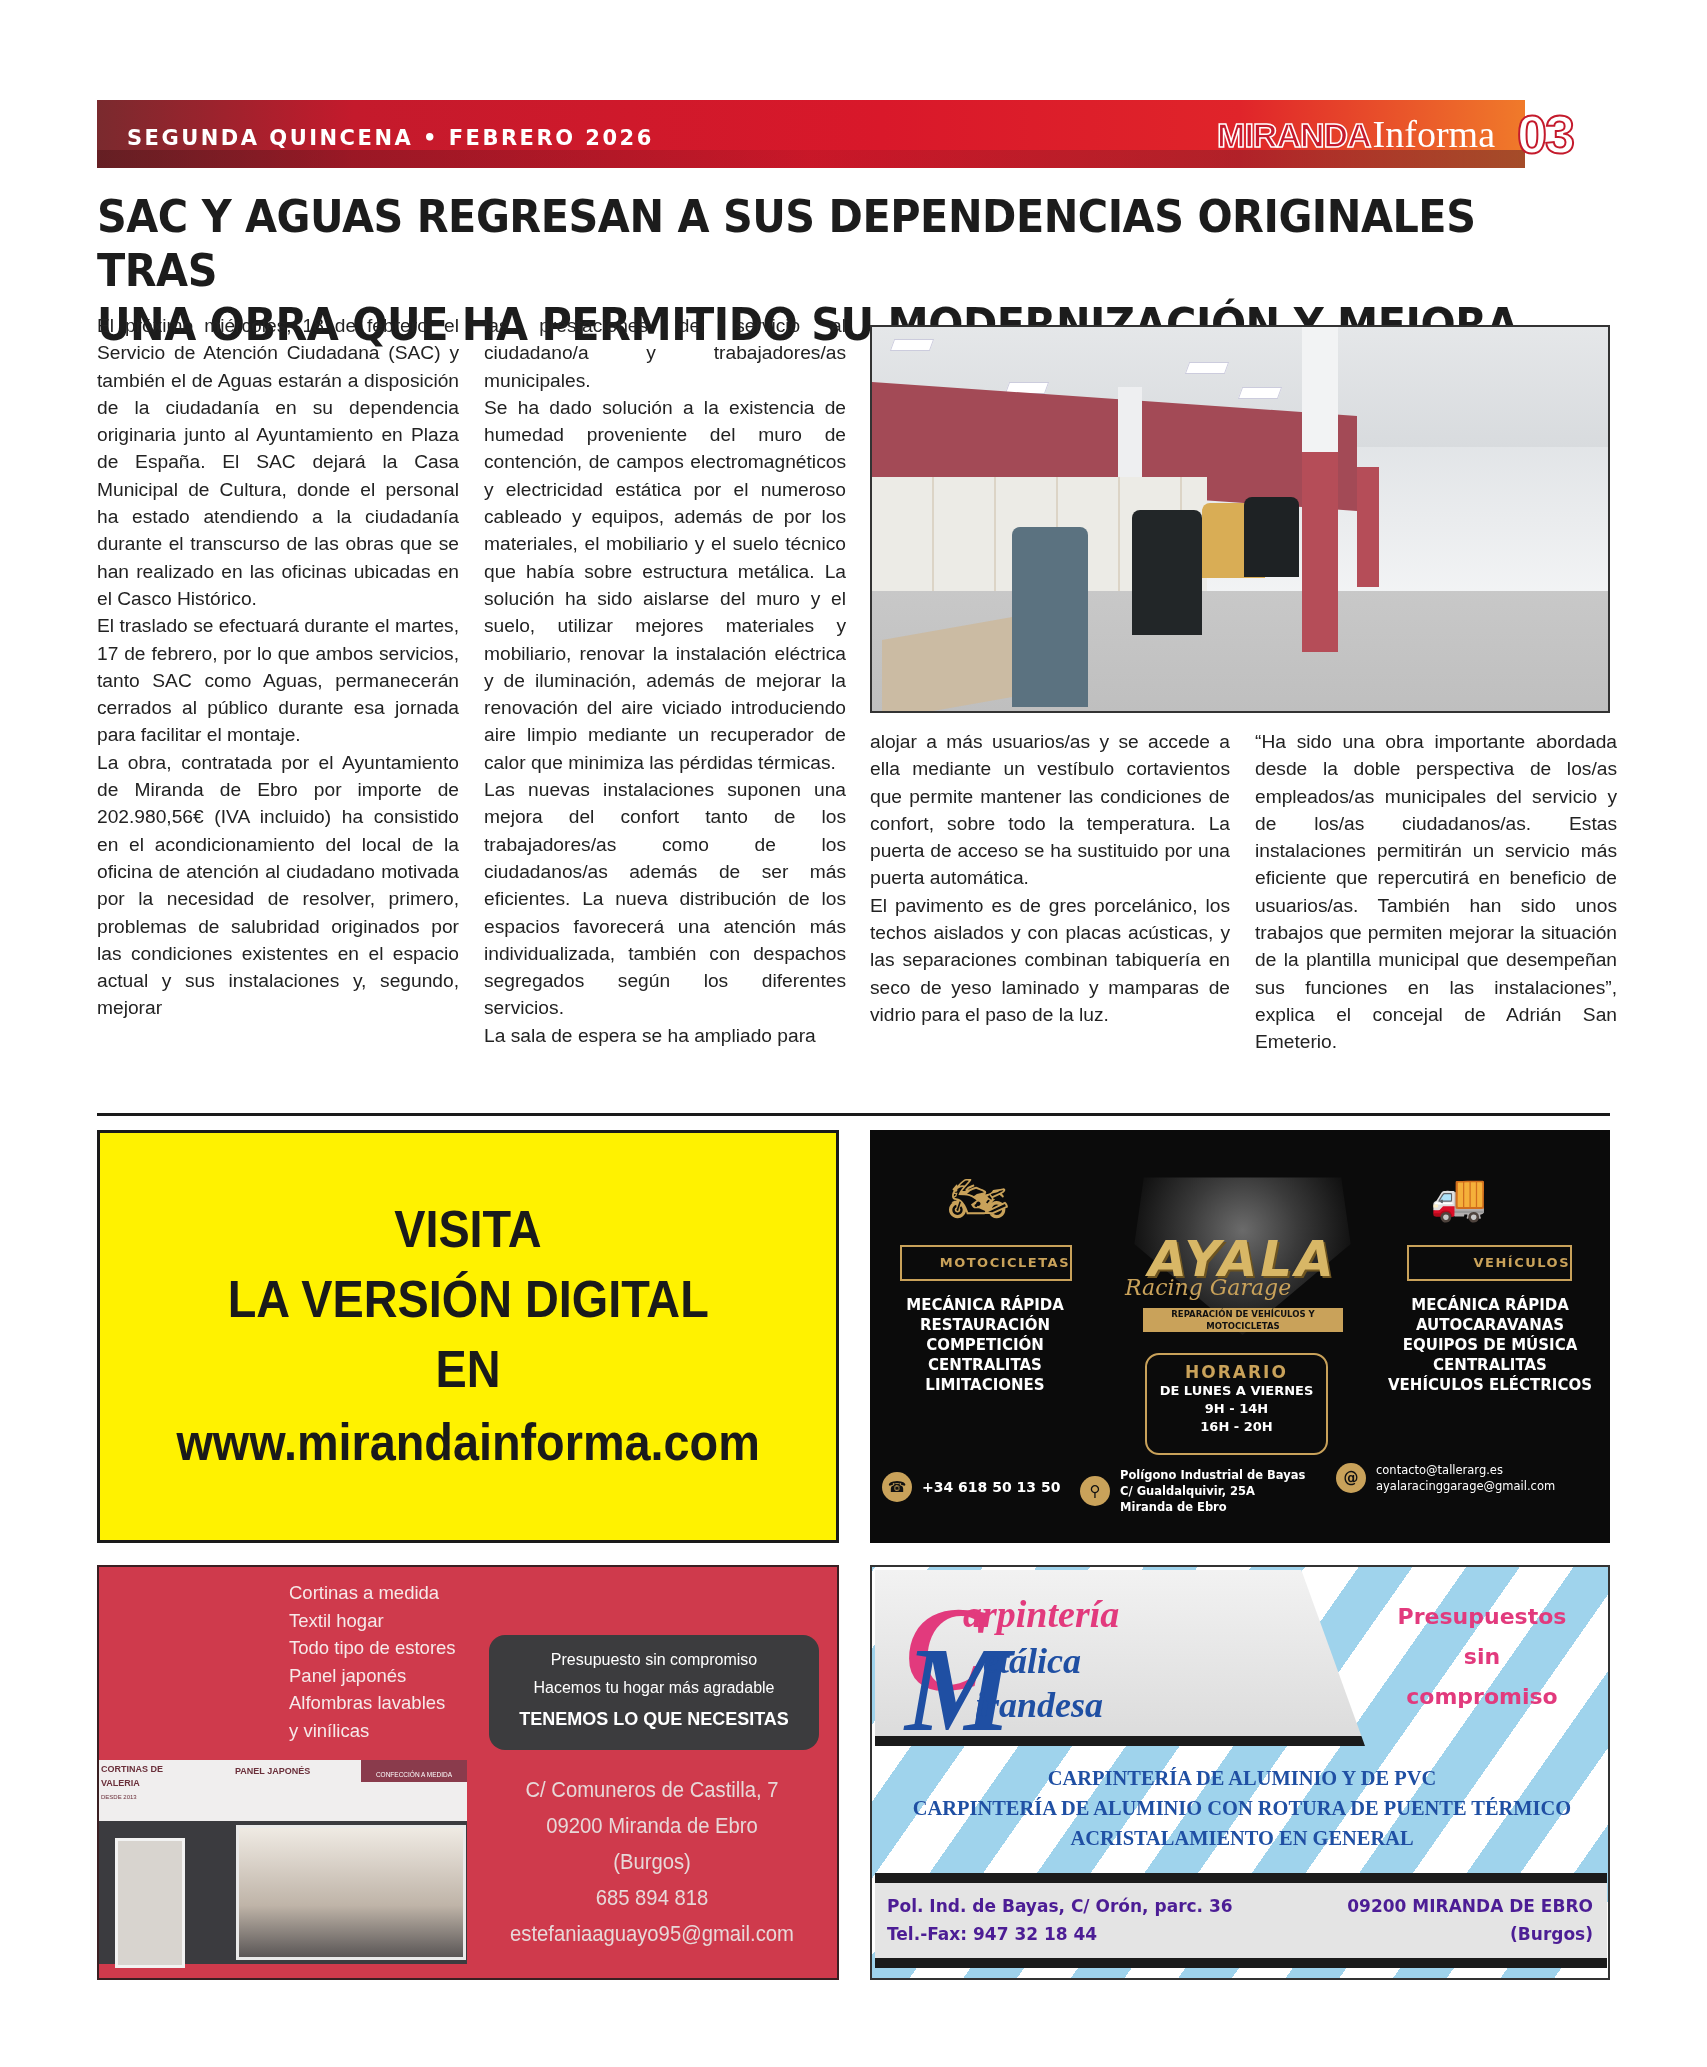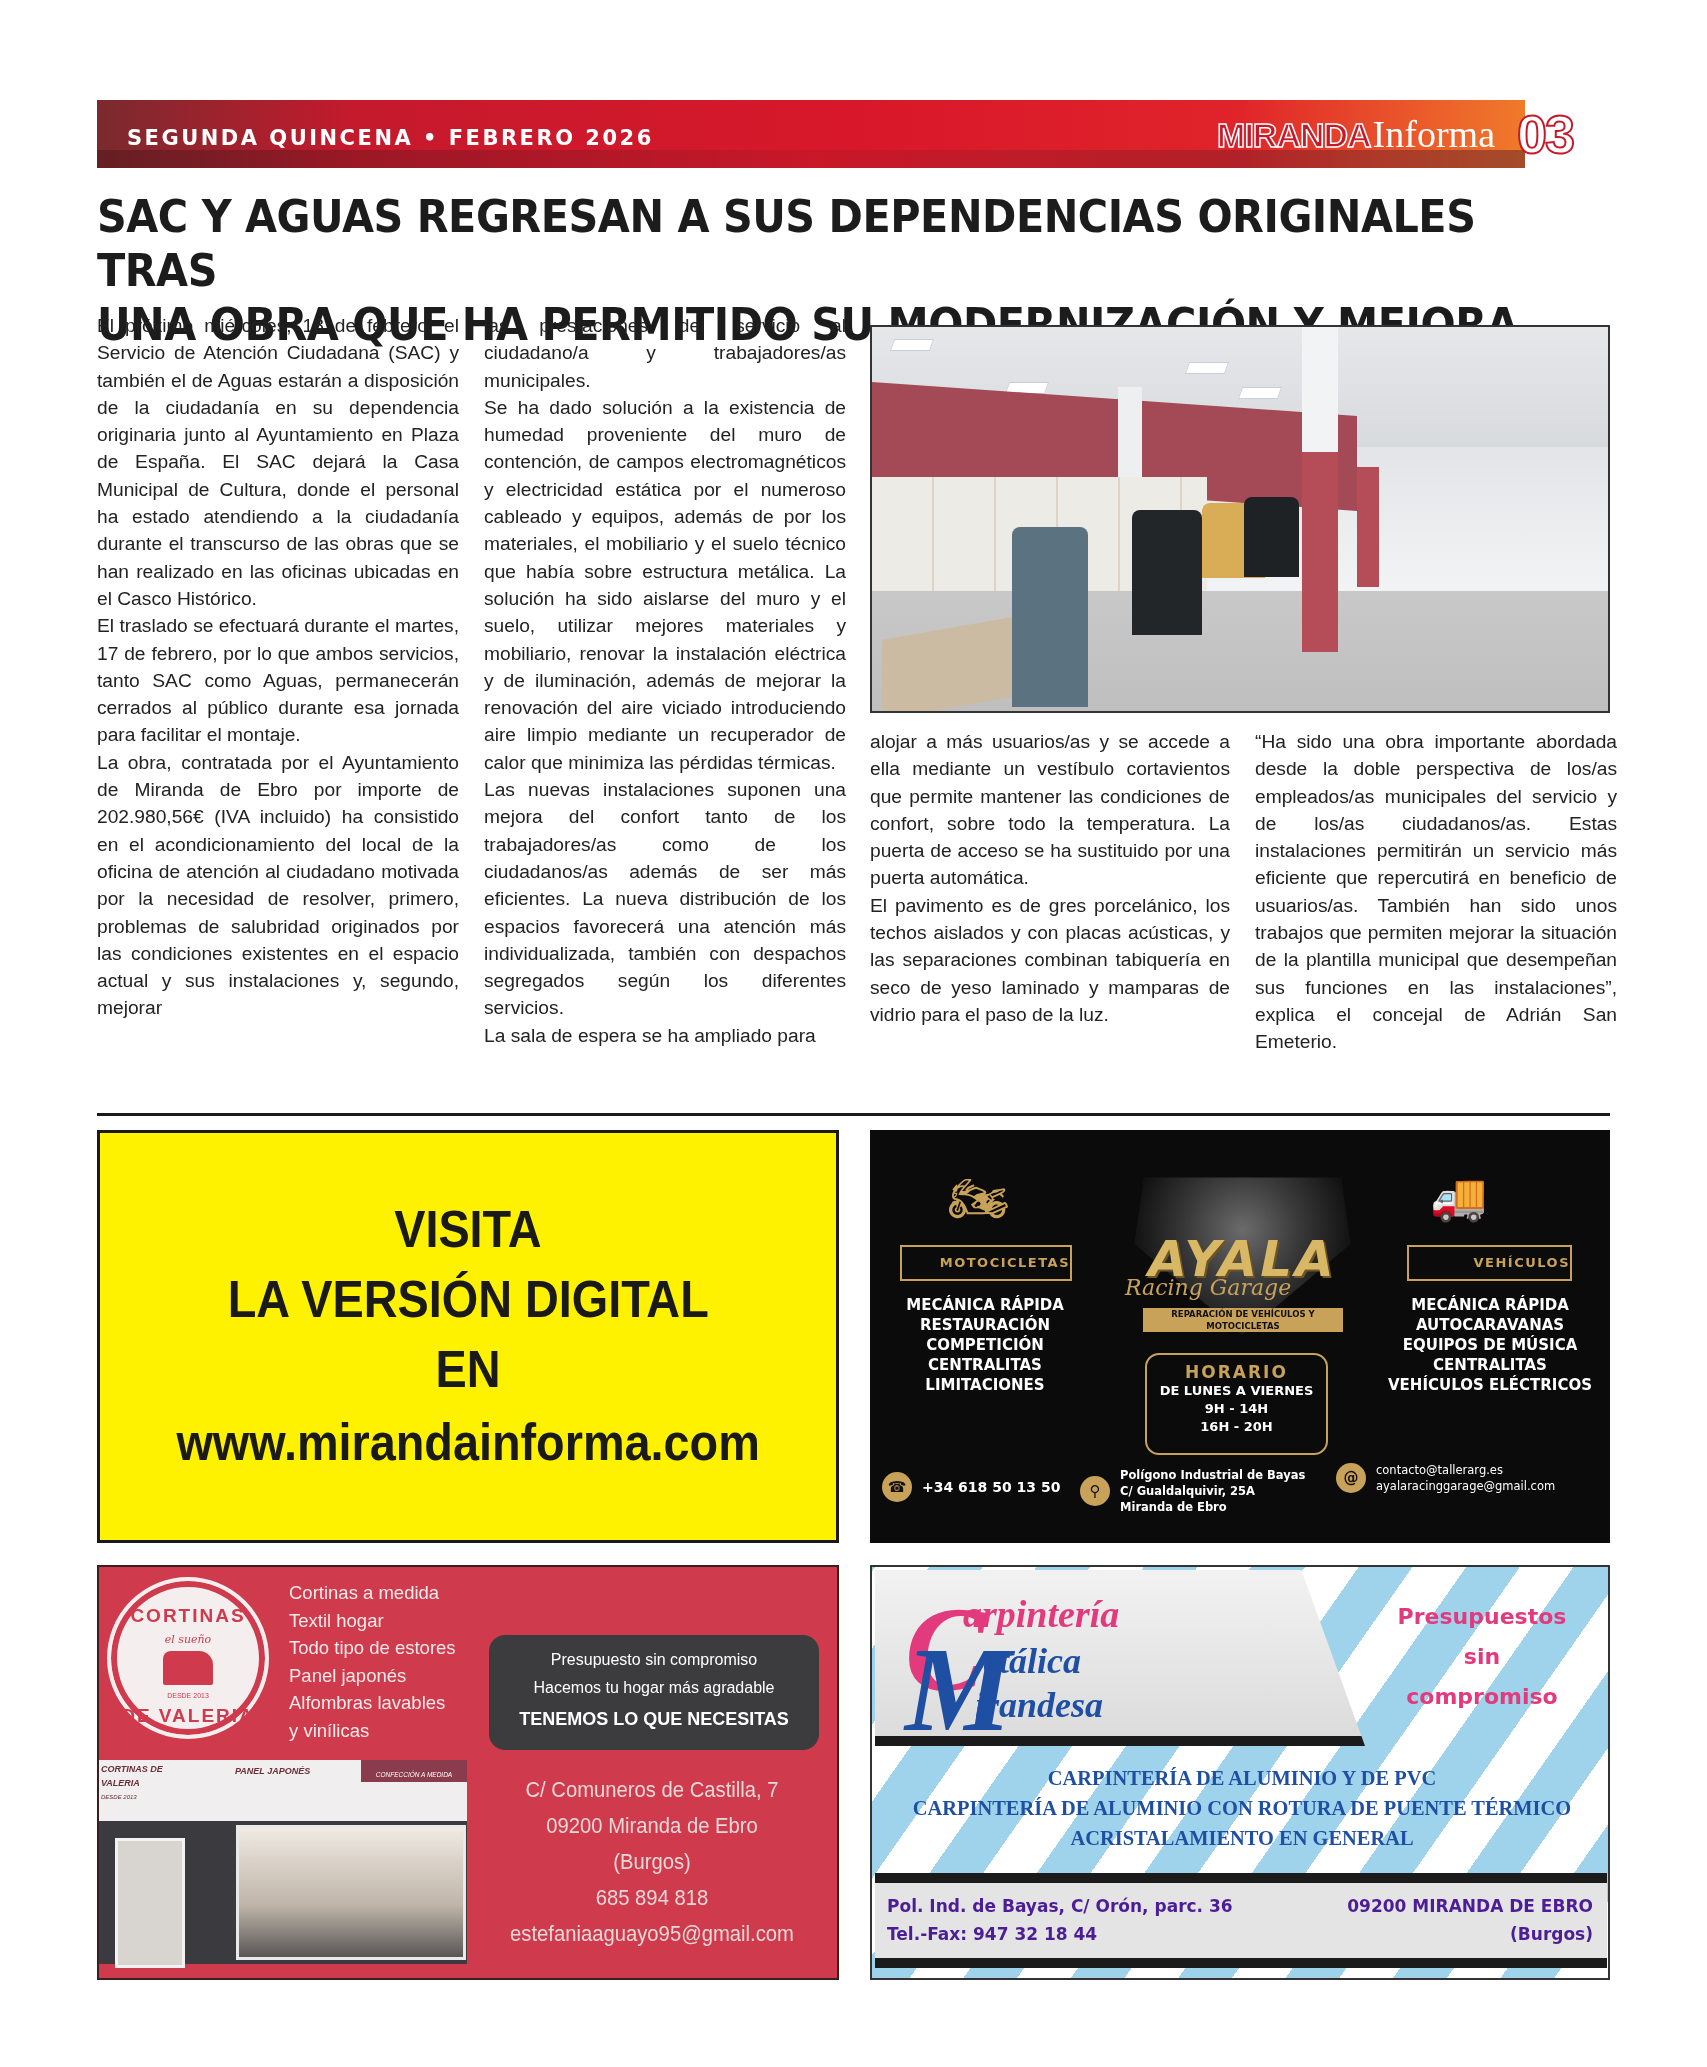--- a/index.html
+++ b/index.html
@@ -148,21 +148,20 @@
   .cort-bubble {
     position: absolute; left: 390px; top: 68px; width: 330px; height: 115px; background: #3c3c3e;
     border-radius: 16px; text-align: center; color: #fff; font-family: "Liberation Sans", sans-serif;
   }
   .cort-bubble .b1 { font-size: 16px; margin-top: 16px; }
   .cort-bubble .b2 { font-size: 16px; margin-top: 10px; }
   .cort-bubble .b3 { font-size: 18px; font-weight: bold; margin-top: 12px; }
   .cort-photo {
     position: absolute; left: 0; top: 193px; width: 368px; height: 204px;
     background: linear-gradient(180deg, #f0eeee 0 30%, #3b3b3f 30% 100%);
-    font-style: italic;
   }
   .cort-photo .sign1 { position: absolute; left: 2px; top: 2px; width: 95px; color: #6a2f3a; font-size: 9px; font-weight: bold; line-height: 14px; }
   .cort-photo .sign2 { position: absolute; left: 136px; top: 6px; color: #6a2f3a; font-size: 9px; font-weight: bold; }
   .cort-photo .sign3 { position: absolute; left: 262px; top: 0; width: 106px; height: 22px; background: #8a3b4c; color: #fff; font-size: 6.5px; line-height: 30px; text-align: center; }
   .cort-photo .window { position: absolute; left: 137px; top: 65px; width: 230px; height: 135px; background: linear-gradient(180deg,#efeae3,#bfb4a8 60%,#5a5656); border: 3px solid #e9e9e9; }
   .cort-photo .door { position: absolute; left: 16px; top: 78px; width: 70px; height: 130px; background: #d8d4cf; border: 3px solid #f2f2f2; }
   .cort-addr { position: absolute; left: 368px; top: 205px; width: 370px; text-align: center; font-family: "Liberation Sans", sans-serif; color: #e7d8d8; font-size: 22px; line-height: 36px; transform: scaleX(0.92); }
 
   .ad-carp {
     position: absolute; left: 870px; top: 1565px; width: 740px; height: 415px;
@@ -305,27 +304,20 @@
   <div class="ayala-contact" style="left:466px;top:332px;">
     <span class="circle-icon">@</span>
     <span class="txt" style="font-size:11.5px;">
       <div>contacto@tallerarg.es</div>
       <div>ayalaracinggarage@gmail.com</div>
     </span>
   </div>
 </div>
 
 <div class="ad-cortinas">
-  <div class="cort-logo">
-    <div class="t1">CORTINAS</div>
-    <div class="t2">el sueño</div>
-    <div class="machine"></div>
-    <div class="t3">DESDE 2013</div>
-    <div class="t4">DE VALERIA</div>
-  </div>
   <div class="cort-list">
     <div>Cortinas a medida</div>
     <div>Textil hogar</div>
     <div>Todo tipo de estores</div>
     <div>Panel japonés</div>
     <div>Alfombras lavables</div>
     <div>y vinílicas</div>
   </div>
   <div class="cort-bubble">
     <div class="b1">Presupuesto sin compromiso</div>

